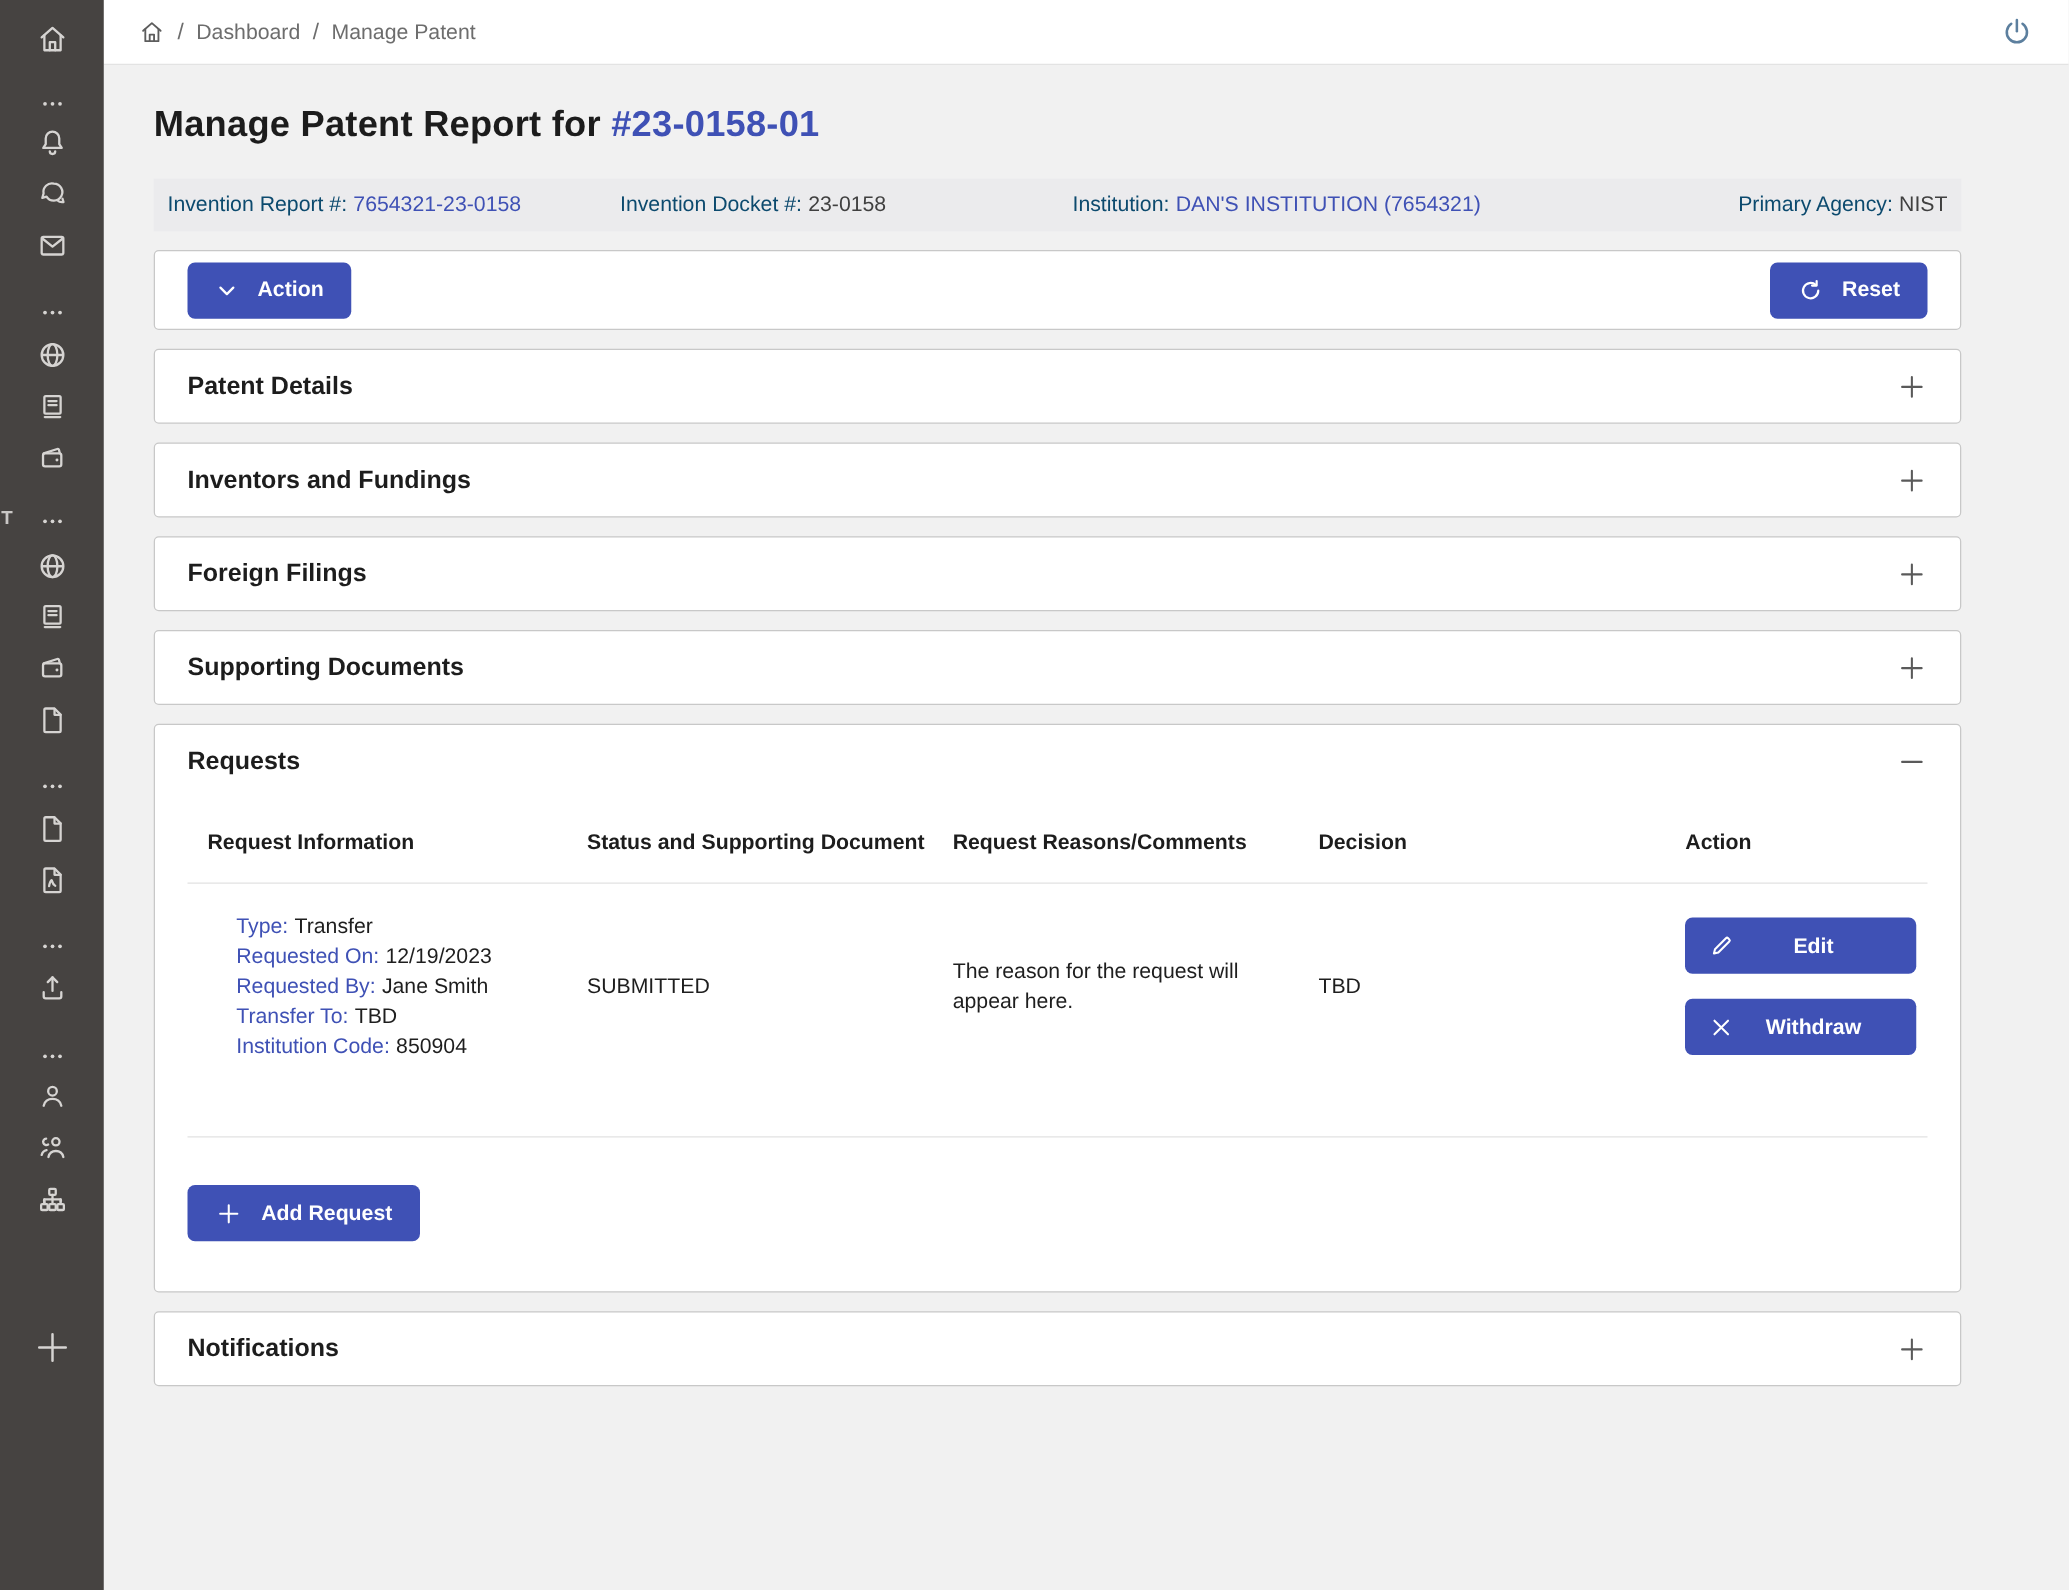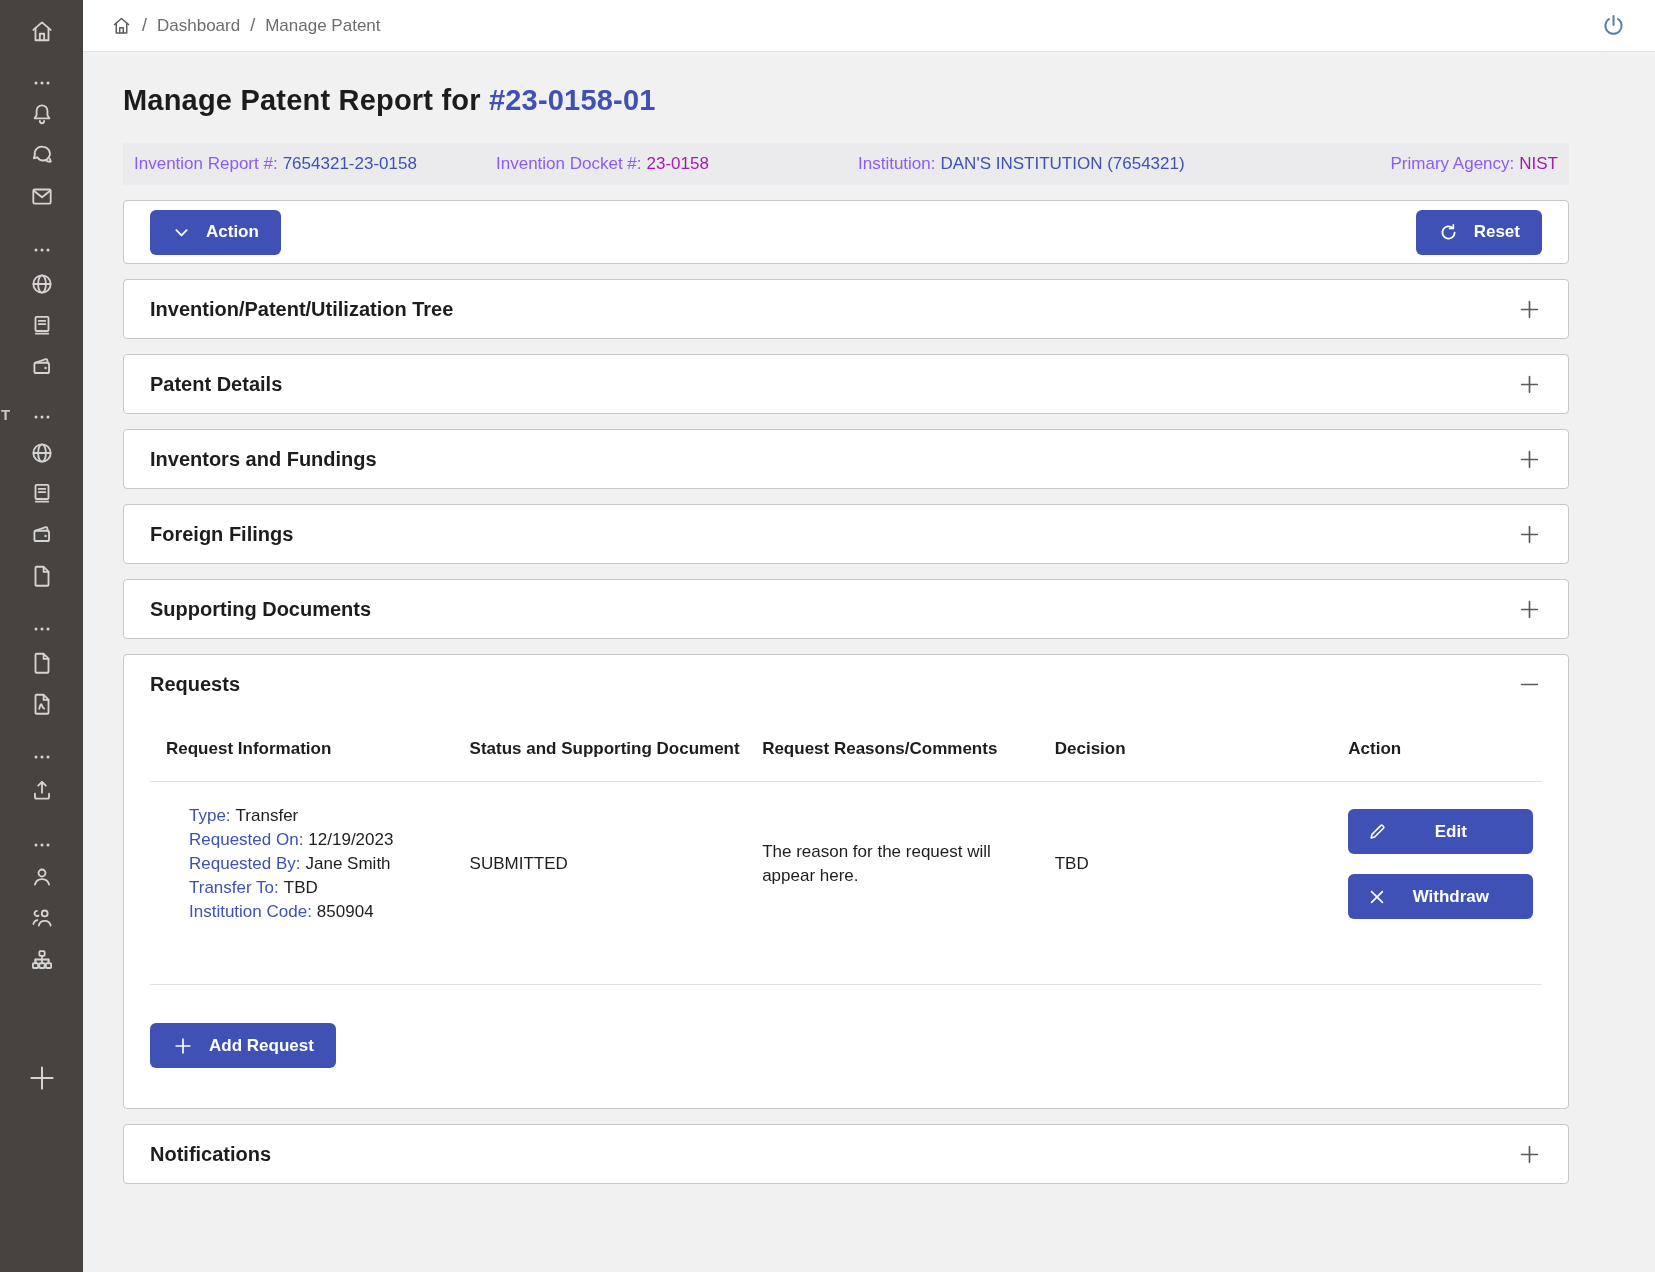--- a/index.html
+++ b/index.html
@@ -38,23 +38,23 @@
   .power-btn svg { stroke:#5c7f9e; fill:none; stroke-width:1.8; stroke-linecap:round; }
   
   .content { position:absolute; left:96px; top:52px; width:1572px; padding:0 99px 0 27px; }
   .page-title { margin-top:32px; font-size:29px; font-weight:700; color:#1c1c1c; letter-spacing:0.2px; }
   .page-title .report-id { color:#3f51b5; }
   .info-bar {
     margin-top:26px; height:42px; background:#ebebed;
     display:flex; align-items:center; font-size:17px; padding:0 11px;
   }
   .info-item { white-space:nowrap; }
-  .info-item .lbl { color:#8b5cf6; margin-right:5px; }
+  .info-item .lbl { color:#0c4a6e; margin-right:5px; }
   .info-item .val-blue { color:#3f51b5; }
-  .info-item .val-dark { color:#a21caf; }
+  .info-item .val-dark { color:#404040; }
   .ii-1 { width:362px; } .ii-2 { width:362px; } .ii-3 { width:482px; } .ii-4 { margin-left:auto; }
   .card {
     background:#ffffff; border:1px solid #c8c8c8; border-radius:4px; margin-top:15px;
   }
   .toolbar-card { height:64px; display:flex; align-items:center; padding:0 26px; }
   .btn {
     background:#3f51b5; color:#ffffff; border:none; border-radius:6px;
     height:45px; font-size:17px; font-weight:700; font-family:"Liberation Sans",sans-serif;
     display:inline-flex; align-items:center; gap:15px; padding:0 22px; cursor:pointer;
   }
@@ -313,30 +313,20 @@
       <button class="btn">
         <svg width="21" height="21" viewBox="0 0 24 24" style="stroke-width:2">
             <path d="M19 12a7 7 0 1 1-2.2-5.1"></path>
             <path d="M17.5 3.2v4.2h-4.2"></path>
           </svg>
         <span>Reset</span>
       </button>
     </div>
   </div>
 
-  <section class="card">
-    <div class="acc-header">
-      <span class="acc-title">Invention/Patent/Utilization Tree</span>
-      <span class="acc-toggle">
-          <svg width="25" height="25" viewBox="0 0 24 24">
-            <path d="M12 4.5v15M4.5 12h15"></path>
-          </svg>
-        </span>
-    </div>
-  </section>
 
   <section class="card">
     <div class="acc-header">
       <span class="acc-title">Patent Details</span>
       <span class="acc-toggle">
           <svg width="25" height="25" viewBox="0 0 24 24">
             <path d="M12 4.5v15M4.5 12h15"></path>
           </svg>
         </span>
     </div>

